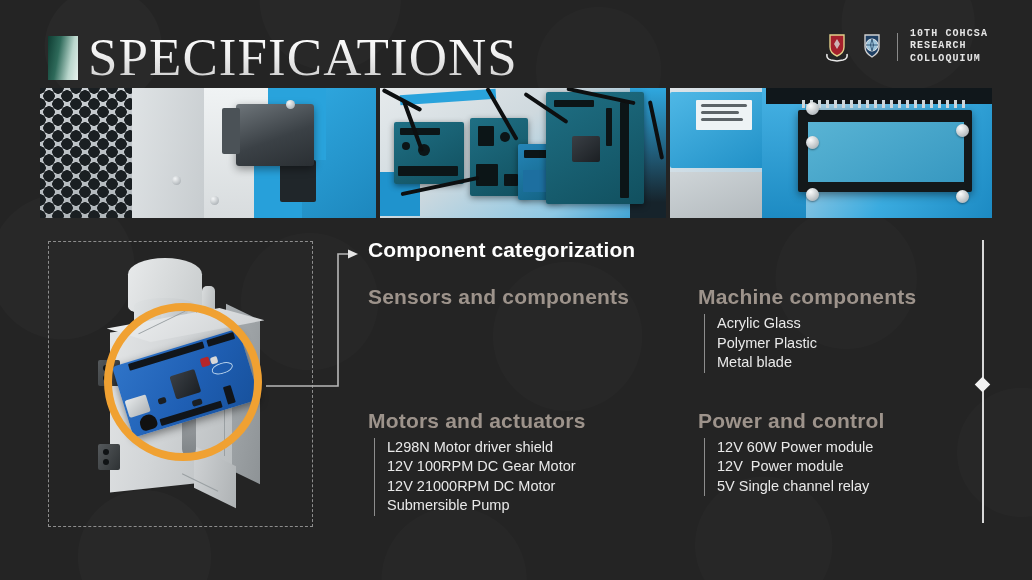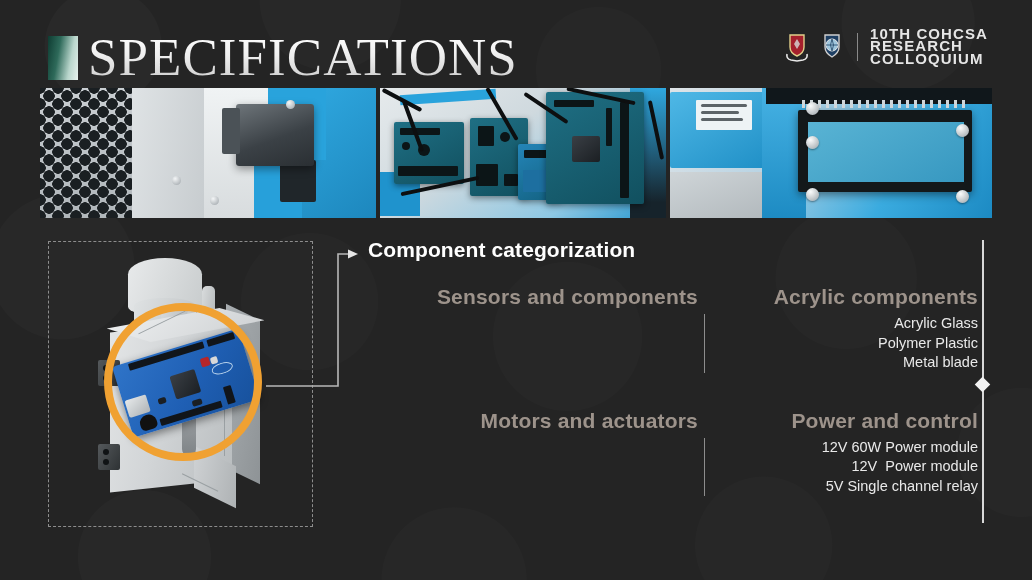--- a/index.html
+++ b/index.html
@@ -53,22 +53,22 @@
 
   
   .logo-block{
     position:absolute; right:44px; top:28px;
     display:flex; align-items:center; gap:9px;
   }
   .crest{ width:26px; height:30px; position:relative; }
   .crest svg{ display:block; }
   .logo-divider{ width:1px; height:28px; background:#8a8a8a; margin:0 3px; }
   .logo-text{
-    font-family:Liberation Sans, sans-serif;
-    font-size:15px; line-height:12.4px; font-weight:700;
+    font-family:Liberation Mono, monospace;
+    font-size:10px; line-height:12.4px; font-weight:700;
     letter-spacing:1.1px; color:#e6e6e6;
     text-transform:uppercase; white-space:nowrap;
   }
 
   
   .photo-strip{
     position:absolute; left:40px; top:88px;
     width:952px; height:130px;
     display:flex; gap:4px;
   }
@@ -186,21 +186,21 @@
 
   
   .content{ position:absolute; left:368px; top:238px; width:600px; }
   .section-heading{
     font-size:21px; font-weight:700; color:#ffffff; letter-spacing:.1px;
     margin-bottom:4px;
   }
   .cat-grid{
     position:absolute; left:368px; top:285px;
     width:610px;
-    display:grid; grid-template-columns:330px 280px; row-gap:36px;text-align:right;
+    display:grid; grid-template-columns:330px 280px; row-gap:36px;
   }
   .cat-title{
     font-size:21px; font-weight:700; color:#9d938b; letter-spacing:.2px;
     margin-bottom:5px;
   }
   .cat-list{
     list-style:none; border-left:1.6px solid #8d8d8d;
     padding-left:12px; margin-left:6px;
   }
   .cat-list li{
@@ -377,30 +377,36 @@
   <div class="section-heading">Component categorization</div>
 </div>
 
 <div class="cat-grid">
 
   <div>
     <div class="cat-title">Sensors and components</div>
   </div>
 
   <div>
-    <div class="cat-title">Acrylic components</div>
+    <div class="cat-title">Machine components</div>
     <ul class="cat-list">
       <li>Acrylic Glass</li>
       <li>Polymer Plastic</li>
       <li>Metal blade</li>
     </ul>
   </div>
 
   <div>
     <div class="cat-title">Motors and actuators</div>
+    <ul class="cat-list">
+      <li>L298N Motor driver shield</li>
+      <li>12V 100RPM DC Gear Motor</li>
+      <li>12V 21000RPM DC Motor</li>
+      <li>Submersible Pump</li>
+    </ul>
   </div>
 
   <div>
     <div class="cat-title">Power and control</div>
     <ul class="cat-list">
       <li>12V 60W Power module</li>
       <li>12V  Power module</li>
       <li>5V Single channel relay</li>
     </ul>
   </div>

